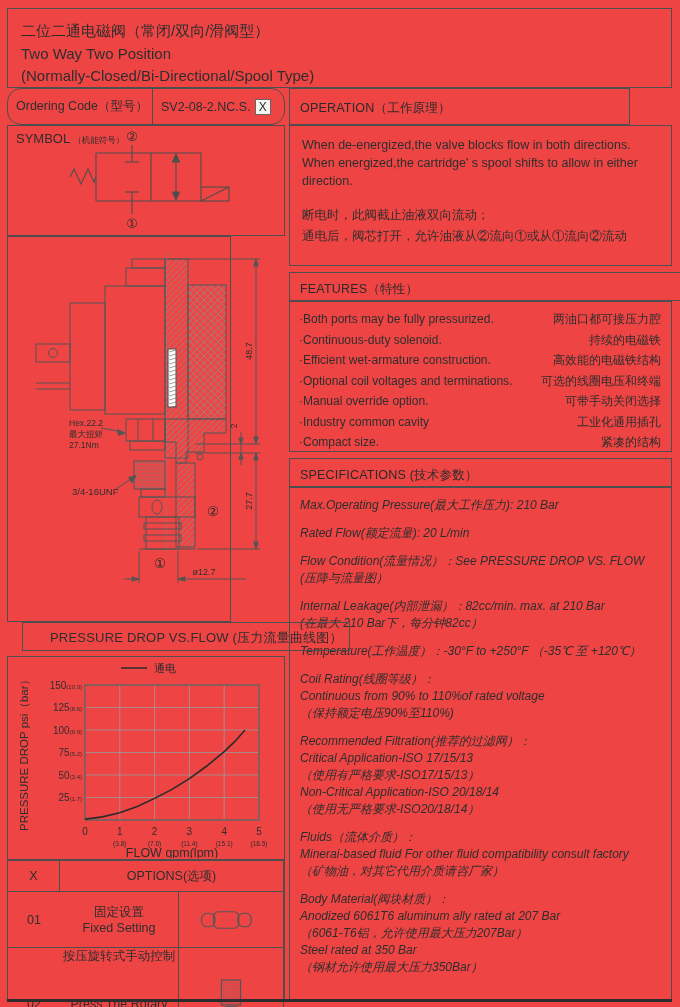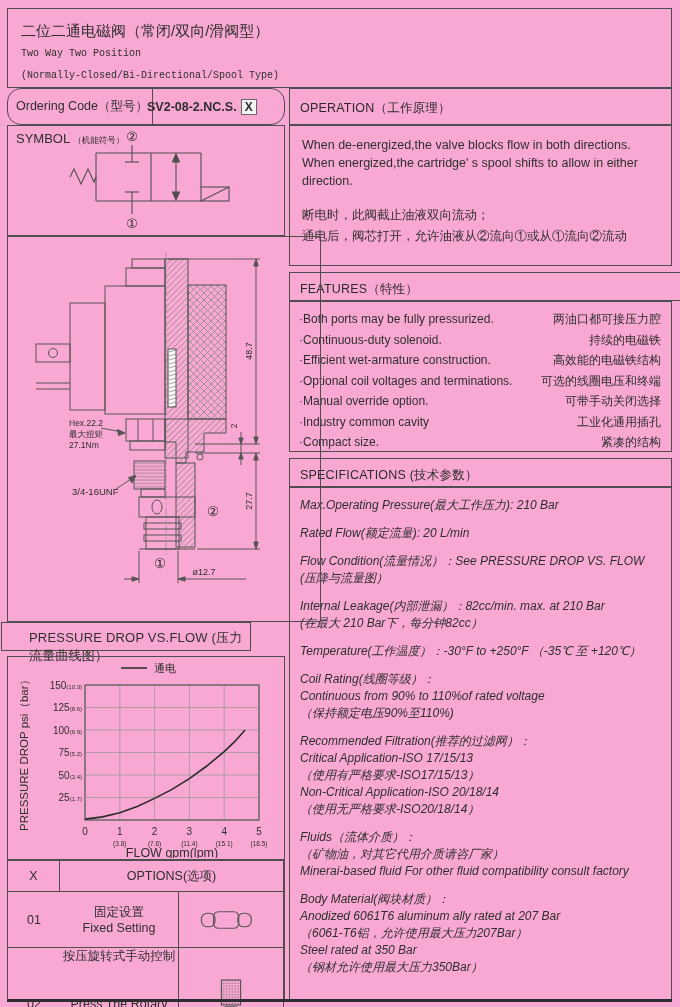--- a/index.html
+++ b/index.html
@@ -1,23 +1,23 @@
 <!DOCTYPE html>
 <html><head>
 <meta charset="utf-8">
 <style>
   html,body{margin:0;padding:0;background:#f6f6f4;}
-  .page{position:relative;width:680px;height:1007px;background:#f9a8d4;
+  .page{position:relative;width:680px;height:1007px;background:#ef4444;
         font-family:"Liberation Sans", sans-serif;color:#2e2e2e;overflow:hidden;}
   .box{position:absolute;border:1.4px solid #4e4e4e;box-sizing:border-box;}
   .hdr{font-size:12.5px;color:#2b2b2b;padding:8px 0 0 10px;letter-spacing:.2px;}
   
   .title-block{padding:10px 0 0 13px;}
   .t1{font-size:15px;line-height:24px;}
-  .t2{font-size:10px;line-height:22px;font-family:Liberation Mono, monospace;}
+  .t2{font-size:15px;line-height:22px;}
   
   .cell{position:absolute;box-sizing:border-box;font-size:12.5px;display:flex;align-items:center;}
   .xbox{display:inline-block;border:1.1px solid #666;padding:0 3px;margin-left:4px;font-size:12px;line-height:14px;background:#f4f4f2;}
   
   .op-body{padding:10px 12px;font-size:12.5px;}
   .op-en div{line-height:18px;}
   .op-cn{margin-top:15px;}
   .op-cn div{line-height:21px;}
   
   .feat-body{padding:7px 10px 0 9px;font-size:12px;}
@@ -46,27 +46,27 @@
 <div class="page">
 
   <div class="box title-block" style="left:7px;top:8px;width:665px;height:80px;">
     <div class="t1">二位二通电磁阀（常闭/双向/滑阀型）</div>
     <div class="t2">Two Way Two Position</div>
     <div class="t2">(Normally-Closed/Bi-Directional/Spool Type)</div>
   </div>
 
   <div class="box" style="left:7px;top:88px;width:278px;height:37px;border-radius:14px;">
     <div class="cell" style="left:0;top:0;width:145px;height:100%;border-right:1.4px solid #4e4e4e;padding-left:8px;">Ordering Code（型号）</div>
-    <div class="cell" style="left:128px;top:0;right:0;height:100%;padding-left:11px;font-weight:bold;">
+    <div class="cell" style="left:142px;top:0;right:0;height:100%;padding-left:11px;">
       <span>SV2-08-2.NC.S.</span>
       <span class="xbox">X</span>
     </div>
   </div>
 
-  <div class="box hdr" style="left:289px;top:88px;width:383px;height:37px;padding-top:11px;">OPERATION（工作原理）</div>
+  <div class="box hdr" style="left:289px;top:88px;width:341px;height:37px;padding-top:11px;">OPERATION（工作原理）</div>
 
   <div class="box op-body" style="left:289px;top:125px;width:383px;height:141px;">
     <div class="op-en">
         <div>When de-energized,the valve blocks flow in both directions.</div>
         <div>When energized,the cartridge' s spool shifts to allow in either</div>
         <div>direction.</div>
       </div>
     <div class="op-cn">
         <div>断电时，此阀截止油液双向流动；</div>
         <div>通电后，阀芯打开，允许油液从②流向①或从①流向②流动</div>
@@ -131,22 +131,22 @@
       </div>
     <div class="spec-item">
         <div>Recommended Filtration(推荐的过滤网）：</div>
         <div>Critical Application-ISO 17/15/13</div>
         <div>（使用有严格要求-ISO17/15/13）</div>
         <div>Non-Critical Application-ISO 20/18/14</div>
         <div>（使用无严格要求-ISO20/18/14）</div>
       </div>
     <div class="spec-item">
         <div>Fluids（流体介质）：</div>
+        <div>Minerai-based fluid For other  fluid compatibility consult  factory</div>
         <div>（矿物油，对其它代用介质请咨厂家）</div>
-        <div>Minerai-based fluid For other  fluid compatibility consult  factory</div>
       </div>
     <div class="spec-item">
         <div>Body Material(阀块材质）：</div>
         <div>Anodized 6061T6 aluminum ally rated at 207 Bar</div>
         <div>（6061-T6铝，允许使用最大压力207Bar）</div>
         <div>Steel rated at 350 Bar</div>
         <div>（钢材允许使用最大压力350Bar）</div>
       </div>
   </div>
 
@@ -176,21 +176,21 @@
 
         <rect x="193" y="61" width="28" height="14"></rect>
         <line x1="193" y1="75" x2="221" y2="61"></line>
       </g>
       <text x="8" y="17" font-size="13"><tspan>SYMBOL</tspan><tspan font-size="8.5" dx="3">（机能符号）</tspan></text>
       <text x="124" y="15" font-size="13" text-anchor="middle">②</text>
       <text x="124" y="102" font-size="13" text-anchor="middle">①</text>
     </svg>
   </div>
 
-  <div class="box" style="left:7px;top:236px;width:314px;height:386px;">
+  <div class="box" style="left:7px;top:236px;width:224px;height:386px;">
     <svg width="275" height="383" viewBox="0 0 275 383">
       <defs>
         <pattern id="hatch" width="6" height="6" patternUnits="userSpaceOnUse">
           <line x1="0" y1="6" x2="6" y2="0" stroke="#8a8a8a" stroke-width="0.8"></line>
         </pattern>
         <pattern id="xhatch" width="7" height="7" patternUnits="userSpaceOnUse">
           <line x1="0" y1="7" x2="7" y2="0" stroke="#8a8a8a" stroke-width="0.8"></line>
           <line x1="0" y1="0" x2="7" y2="7" stroke="#8a8a8a" stroke-width="0.8"></line>
         </pattern>
         <pattern id="coils" width="7" height="4" patternUnits="userSpaceOnUse">
@@ -276,21 +276,21 @@
       <text x="64" y="258" font-size="9.5">3/4-16UNF</text>
       <text transform="translate(244,114) rotate(-90)" text-anchor="middle" font-size="9">48.7</text>
       <text transform="translate(229,189) rotate(-90)" text-anchor="middle" font-size="8.5">2</text>
       <text transform="translate(244,264) rotate(-90)" text-anchor="middle" font-size="9">27.7</text>
       <text x="196" y="338" text-anchor="middle" font-size="9">ø12.7</text>
       <text x="199" y="279" font-size="13.5">②</text>
       <text x="146" y="331" font-size="13.5">①</text>
     </svg>
   </div>
 
-  <div class="box chart-title" style="left:1px;top:622px;width:250px;height:29px;padding-left:27px;">PRESSURE DROP VS.FLOW  (压力流量曲线图）</div>
+  <div class="box chart-title" style="left:22px;top:622px;width:328px;height:29px;padding-left:27px;">PRESSURE DROP VS.FLOW  (压力流量曲线图）</div>
   <div class="box" style="left:7px;top:656px;width:278px;height:204px;">
     <svg id="pd-chart" width="275" height="201" viewBox="0 0 275 201">
         <line x1="77" y1="28" x2="77" y2="163" stroke="#9a9a9a" stroke-width="0.8"></line>
         <line x1="111.8" y1="28" x2="111.8" y2="163" stroke="#9a9a9a" stroke-width="0.8"></line>
         <line x1="146.6" y1="28" x2="146.6" y2="163" stroke="#9a9a9a" stroke-width="0.8"></line>
         <line x1="181.39999999999998" y1="28" x2="181.39999999999998" y2="163" stroke="#9a9a9a" stroke-width="0.8"></line>
         <line x1="216.2" y1="28" x2="216.2" y2="163" stroke="#9a9a9a" stroke-width="0.8"></line>
         <line x1="251" y1="28" x2="251" y2="163" stroke="#9a9a9a" stroke-width="0.8"></line>
         <line x1="77" y1="163" x2="251" y2="163" stroke="#9a9a9a" stroke-width="0.8"></line>
         <line x1="77" y1="140.5" x2="251" y2="140.5" stroke="#9a9a9a" stroke-width="0.8"></line>

